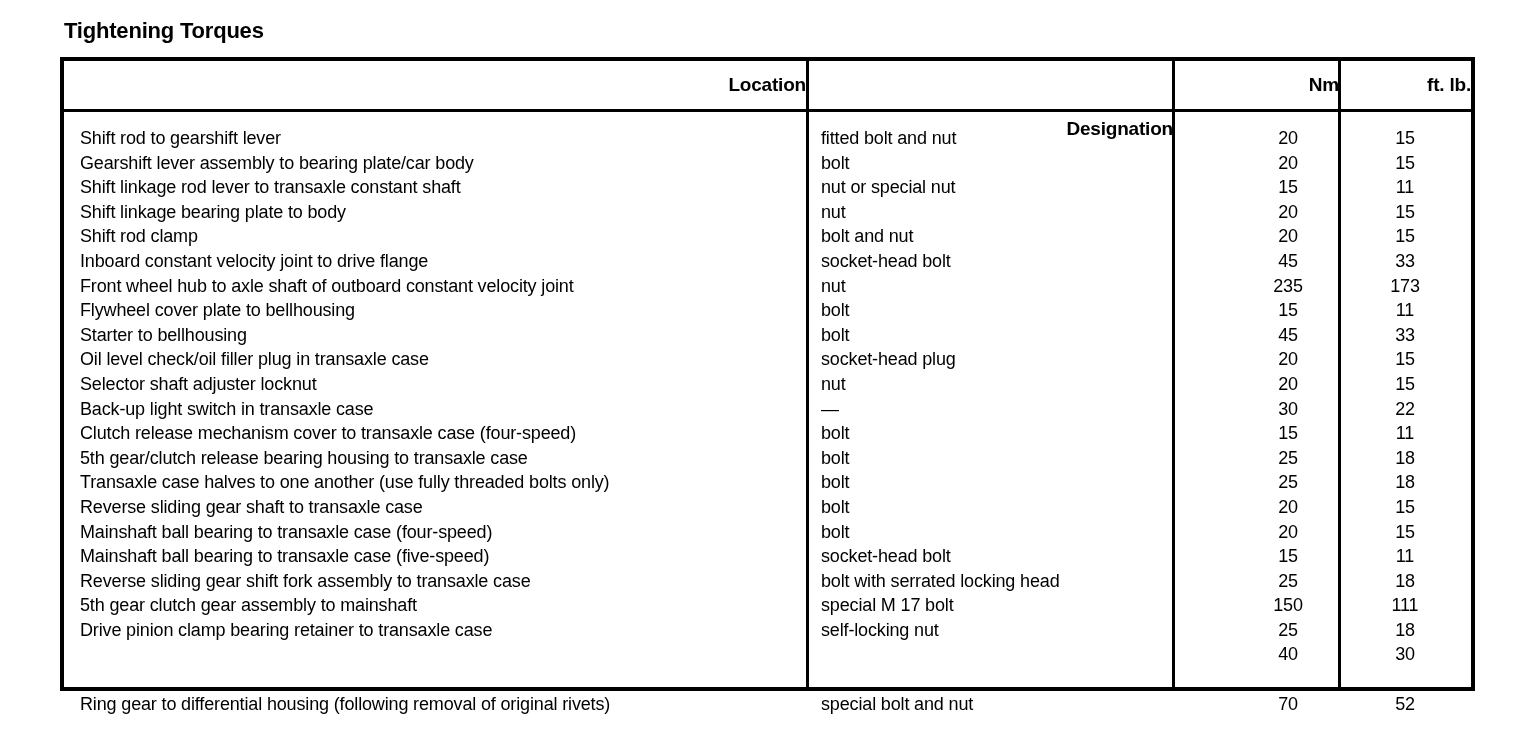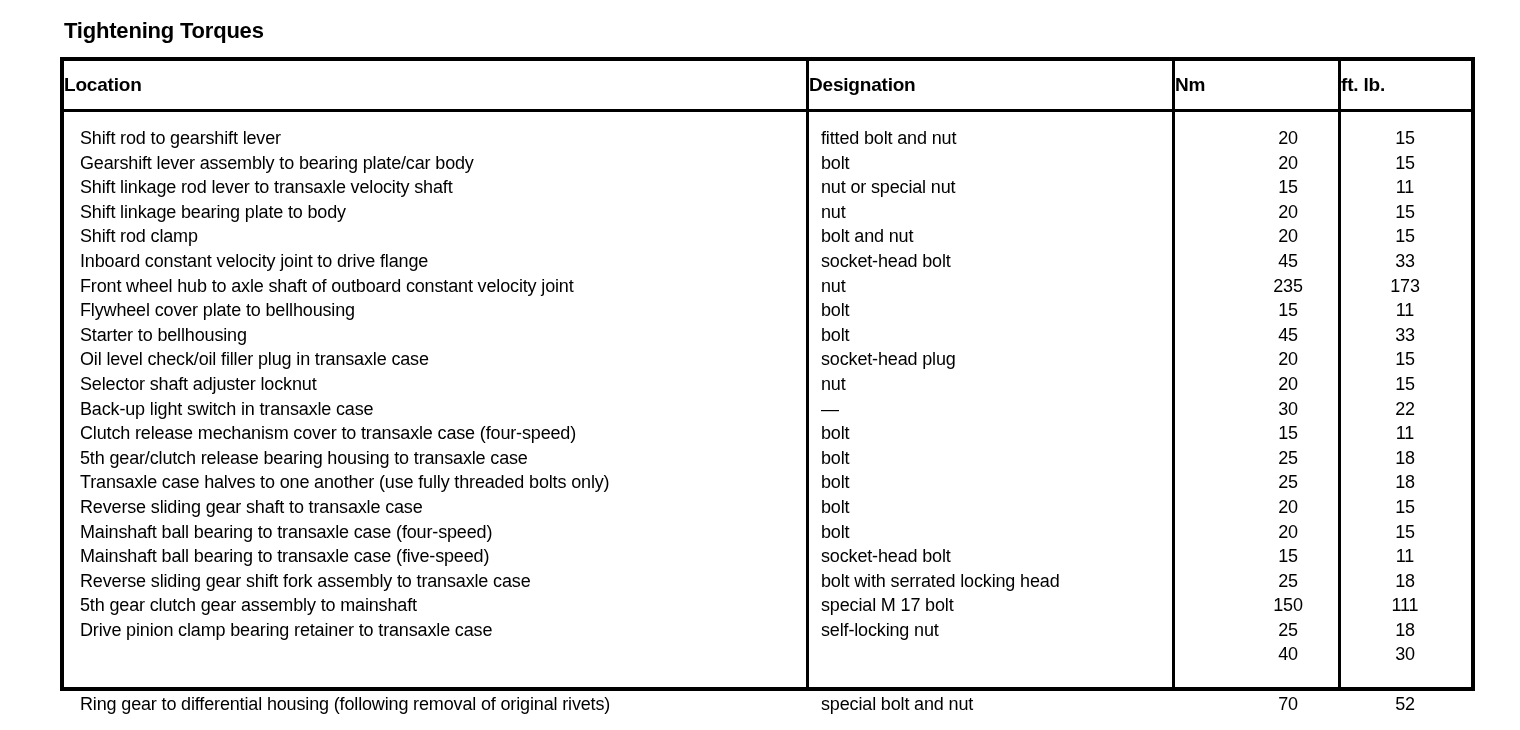--- a/index.html
+++ b/index.html
@@ -58,29 +58,29 @@
     width: 100%;
     height: 51px;
     box-sizing: border-box;
     border-bottom: 3px solid #000000;
   }
   .th {
     position: absolute;
     top: 0;
     height: 48px;
     line-height: 48px;
-    text-align: left;
+    text-align: right;
     font-size: 19px;
     font-weight: bold;
     letter-spacing: -0.2px;
     white-space: nowrap;
     overflow: hidden;
   }
   .th-location    { left: 0px;    width: 742px; }
-  .th-designation { left: 745px;  width: 364px; }
+  .th-designation { left: 745px;  width: 364px; margin-top: 44px; }
   .th-nm          { left: 1111px; width: 164px; }
   .th-ftlb        { left: 1277px; width: 130px; }
 
   
   .vrule {
     position: absolute;
     top: 0;
     bottom: 0;
     width: 3px;
     background: #000000;
@@ -173,21 +173,21 @@
           <div class="cell c-nm">20</div>
           <div class="cell c-ftlb">15</div>
         </div>
         <div class="row">
           <div class="cell c-location">Gearshift lever assembly to bearing plate/car body</div>
           <div class="cell c-designation">bolt</div>
           <div class="cell c-nm">20</div>
           <div class="cell c-ftlb">15</div>
         </div>
         <div class="row">
-          <div class="cell c-location">Shift linkage rod lever to transaxle velocity shaft</div>
+          <div class="cell c-location">Shift linkage rod lever to transaxle constant shaft</div>
           <div class="cell c-designation">nut or special nut</div>
           <div class="cell c-nm">15</div>
           <div class="cell c-ftlb">11</div>
         </div>
         <div class="row">
           <div class="cell c-location">Shift linkage bearing plate to body</div>
           <div class="cell c-designation">nut</div>
           <div class="cell c-nm">20</div>
           <div class="cell c-ftlb">15</div>
         </div>

